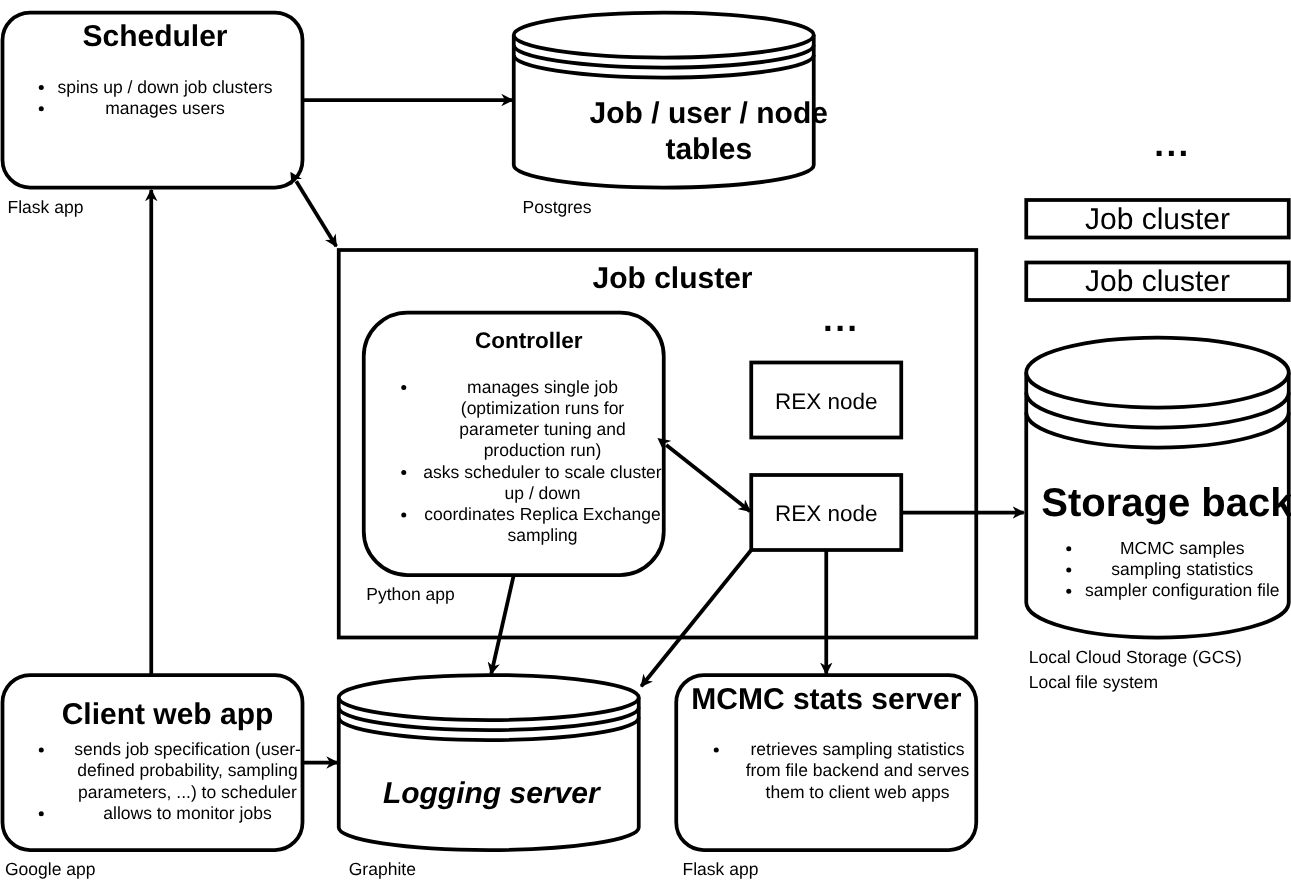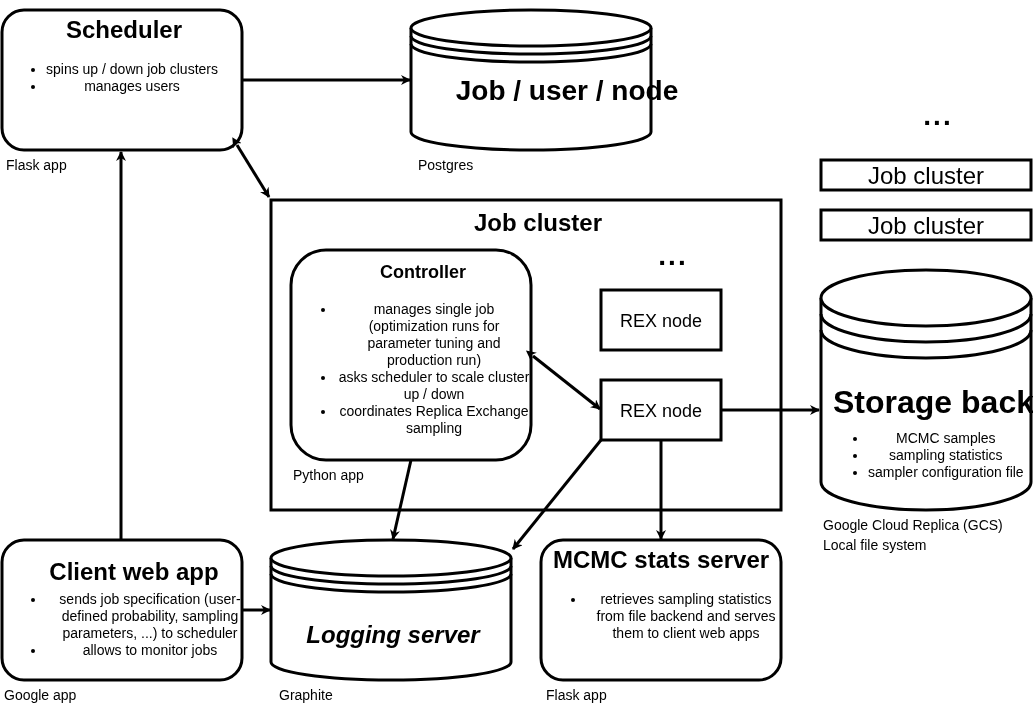--- a/index.html
+++ b/index.html
@@ -72,22 +72,23 @@
   <line x1="661" y1="440" x2="661" y2="539" stroke="#000" stroke-width="3" marker-end="url(#ah)"></line>
 </svg>
 
 <div class="title" style="left:2px;top:16px;width:220px;font-size:24px;">Scheduler</div>
 <ul class="bl" style="left:24px;top:61px;">
   <li>spins up / down job clusters</li>
   <li>manages users</li>
 </ul>
 <div class="lbl" style="left:6px;top:157px;">Flask app</div>
 
-<div class="title" style="left:411px;top:76px;width:288px;font-size:28px;line-height:29px;">
+<div class="title" style="left:411px;top:76px;width:288px;font-size:24px;line-height:29px;">
   <div>Job / user / node</div>
+  <div>tables</div>
 </div>
 <div class="lbl" style="left:418px;top:157px;">Postgres</div>
 
 <div class="title" style="left:271px;top:209px;width:510px;font-size:24px;">Job cluster</div>
 <div class="title" style="left:601px;top:240px;width:120px;font-size:28px;letter-spacing:2px;">...</div>
 
 <div class="title" style="left:291px;top:262px;width:240px;font-size:18px;">Controller</div>
 <ul class="bl" style="left:314px;top:301px;width:196px;">
   <li>manages single job (optimization runs for parameter tuning and production run)</li>
   <li>asks scheduler to scale cluster up / down</li>
@@ -101,21 +102,21 @@
 <div class="title" style="left:821px;top:100px;width:210px;font-size:28px;letter-spacing:2px;">...</div>
 <div class="plain" style="left:821px;top:162px;width:210px;font-size:24px;">Job cluster</div>
 <div class="plain" style="left:821px;top:212px;width:210px;font-size:24px;">Job cluster</div>
 
 <div class="title" style="left:821px;top:384px;width:210px;font-size:32px;">Storage backend</div>
 <ul class="bl" style="left:846px;top:430px;">
   <li>MCMC samples</li>
   <li>sampling statistics</li>
   <li>sampler configuration file</li>
 </ul>
-<div class="lbl" style="left:823px;top:517px;">Google Cloud Replica (GCS)</div>
+<div class="lbl" style="left:823px;top:517px;">Local Cloud Storage (GCS)</div>
 <div class="lbl" style="left:823px;top:537px;">Local file system</div>
 
 <div class="title" style="left:2px;top:546px;width:240px;font-size:24px;margin-top:12px;">Client web app</div>
 <ul class="bl" style="left:24px;top:591px;width:208px;">
   <li>sends job specification (user-defined probability, sampling parameters, ...) to scheduler</li>
   <li>allows to monitor jobs</li>
 </ul>
 <div class="lbl" style="left:4px;top:687px;">Google app</div>
 
 <div class="title" style="left:271px;top:621px;width:220px;font-size:24px;font-style:italic;">Logging server</div>

